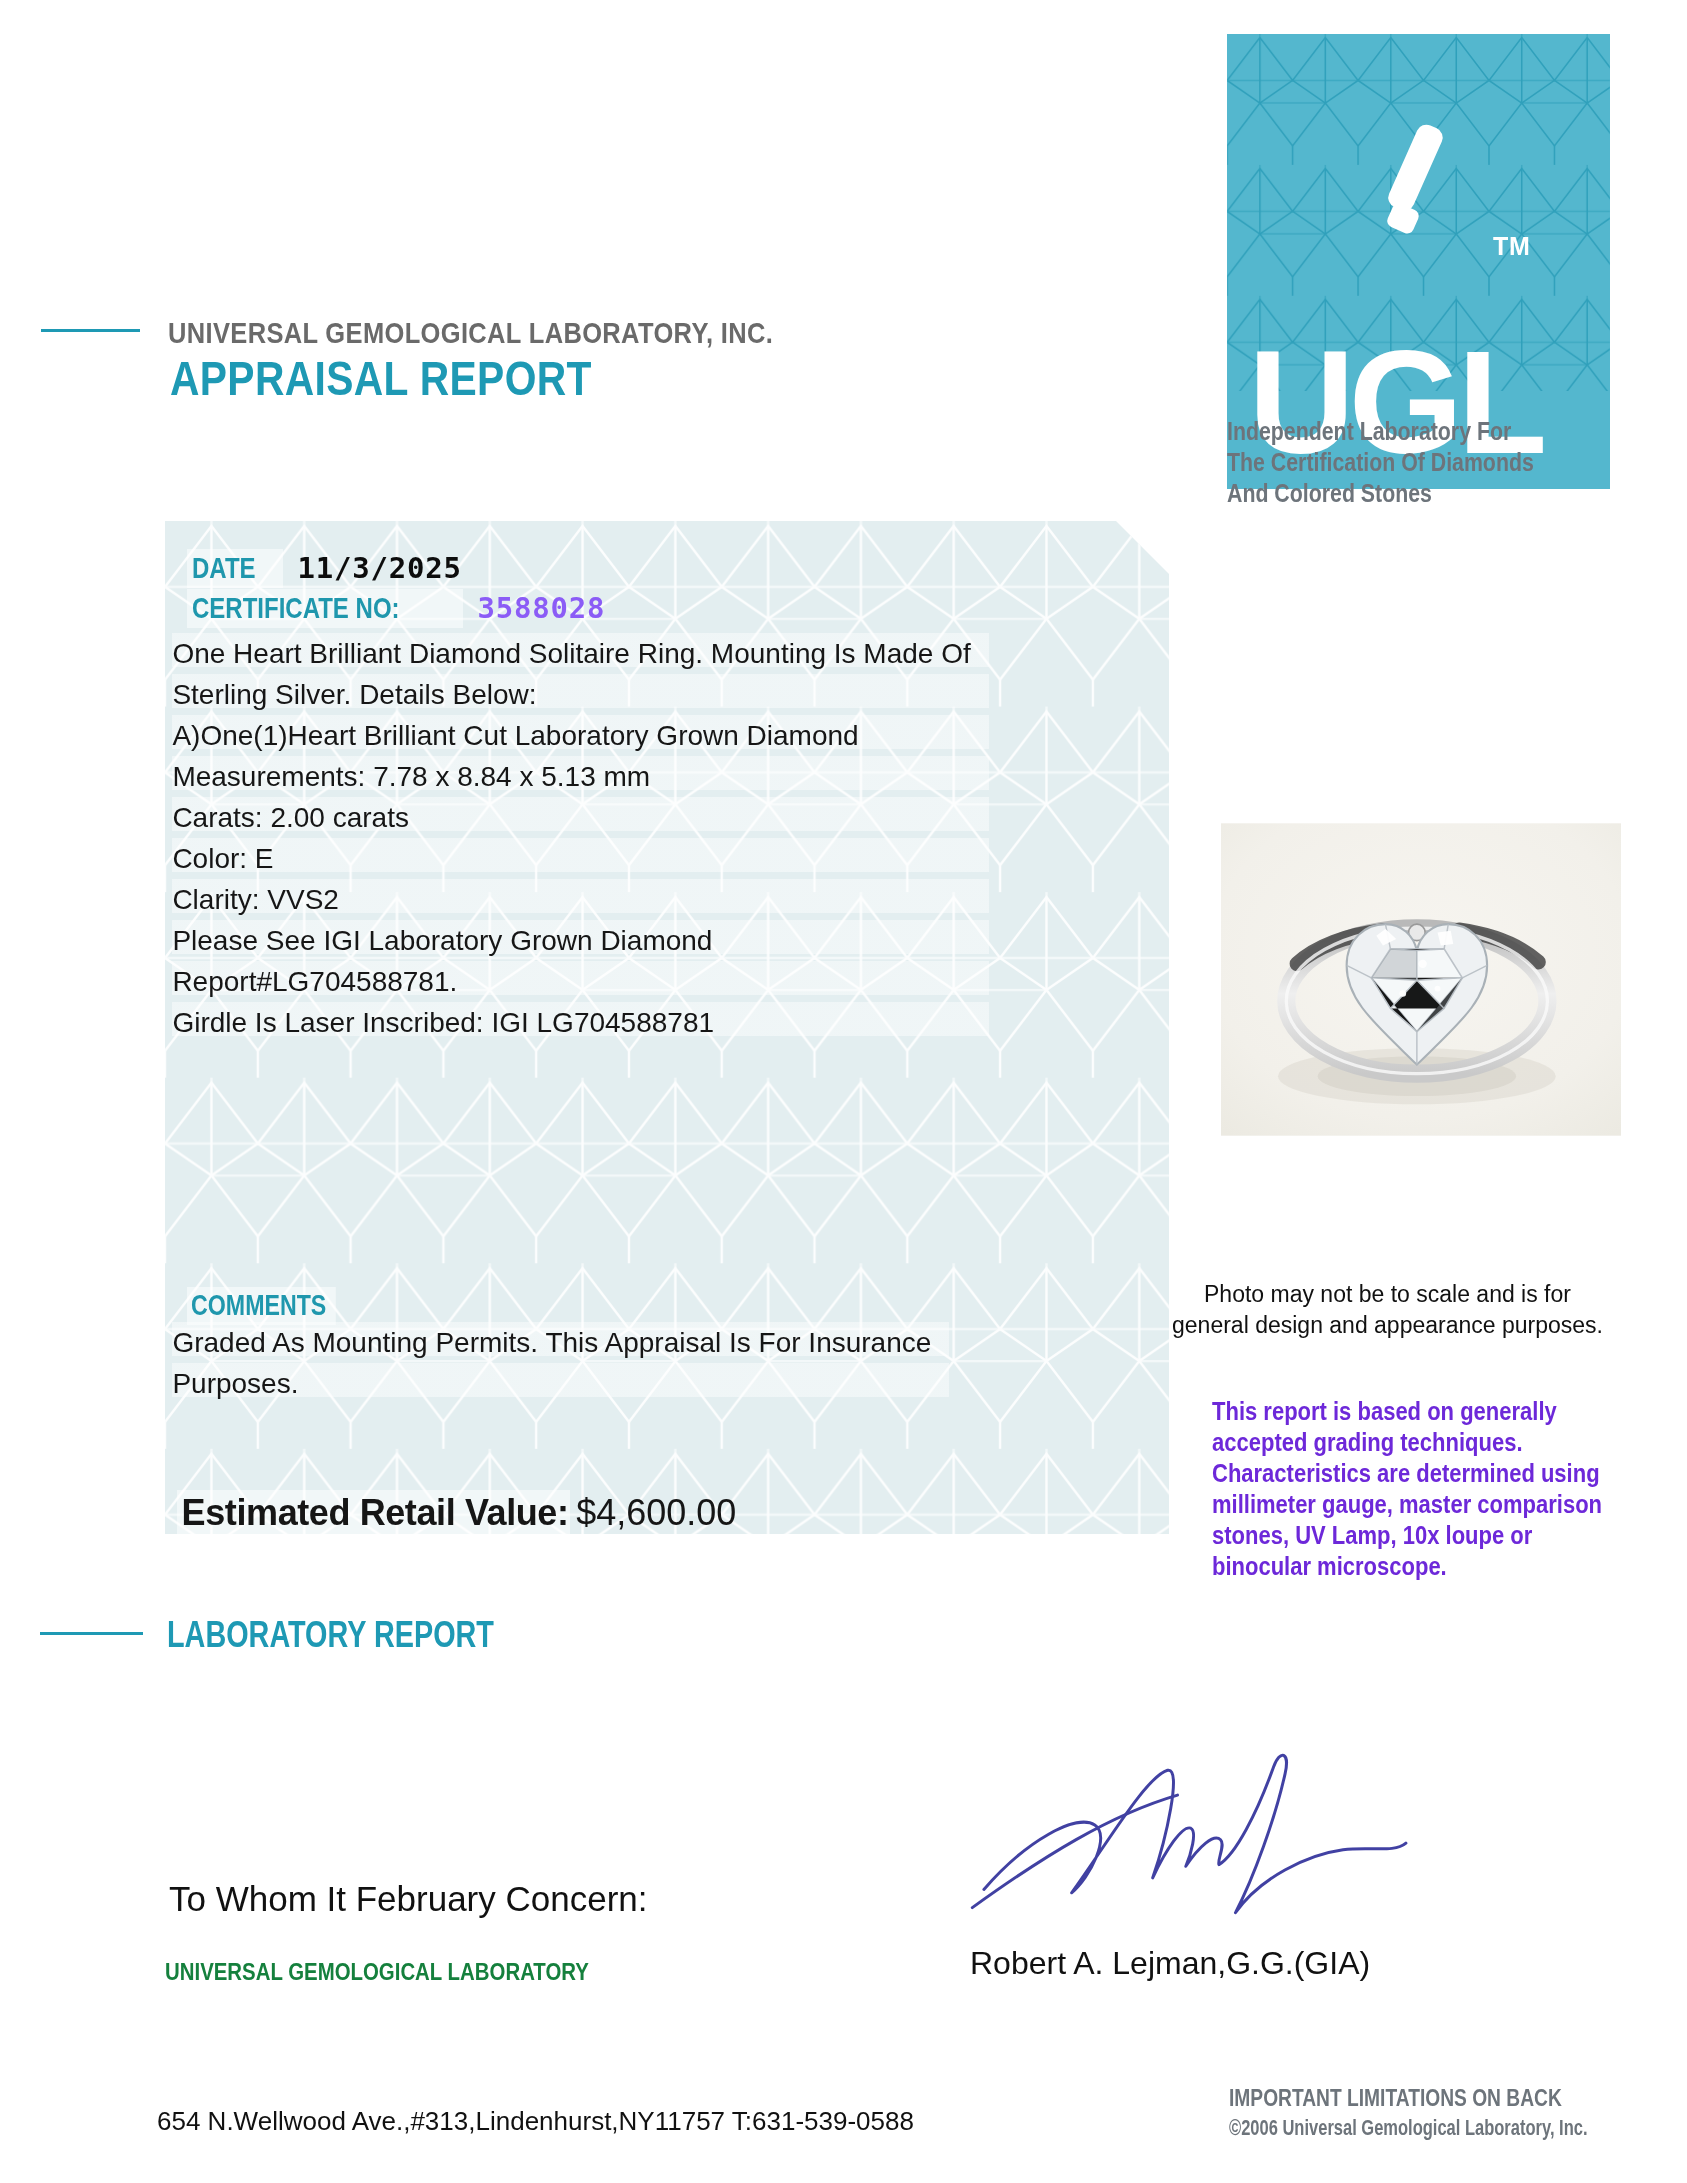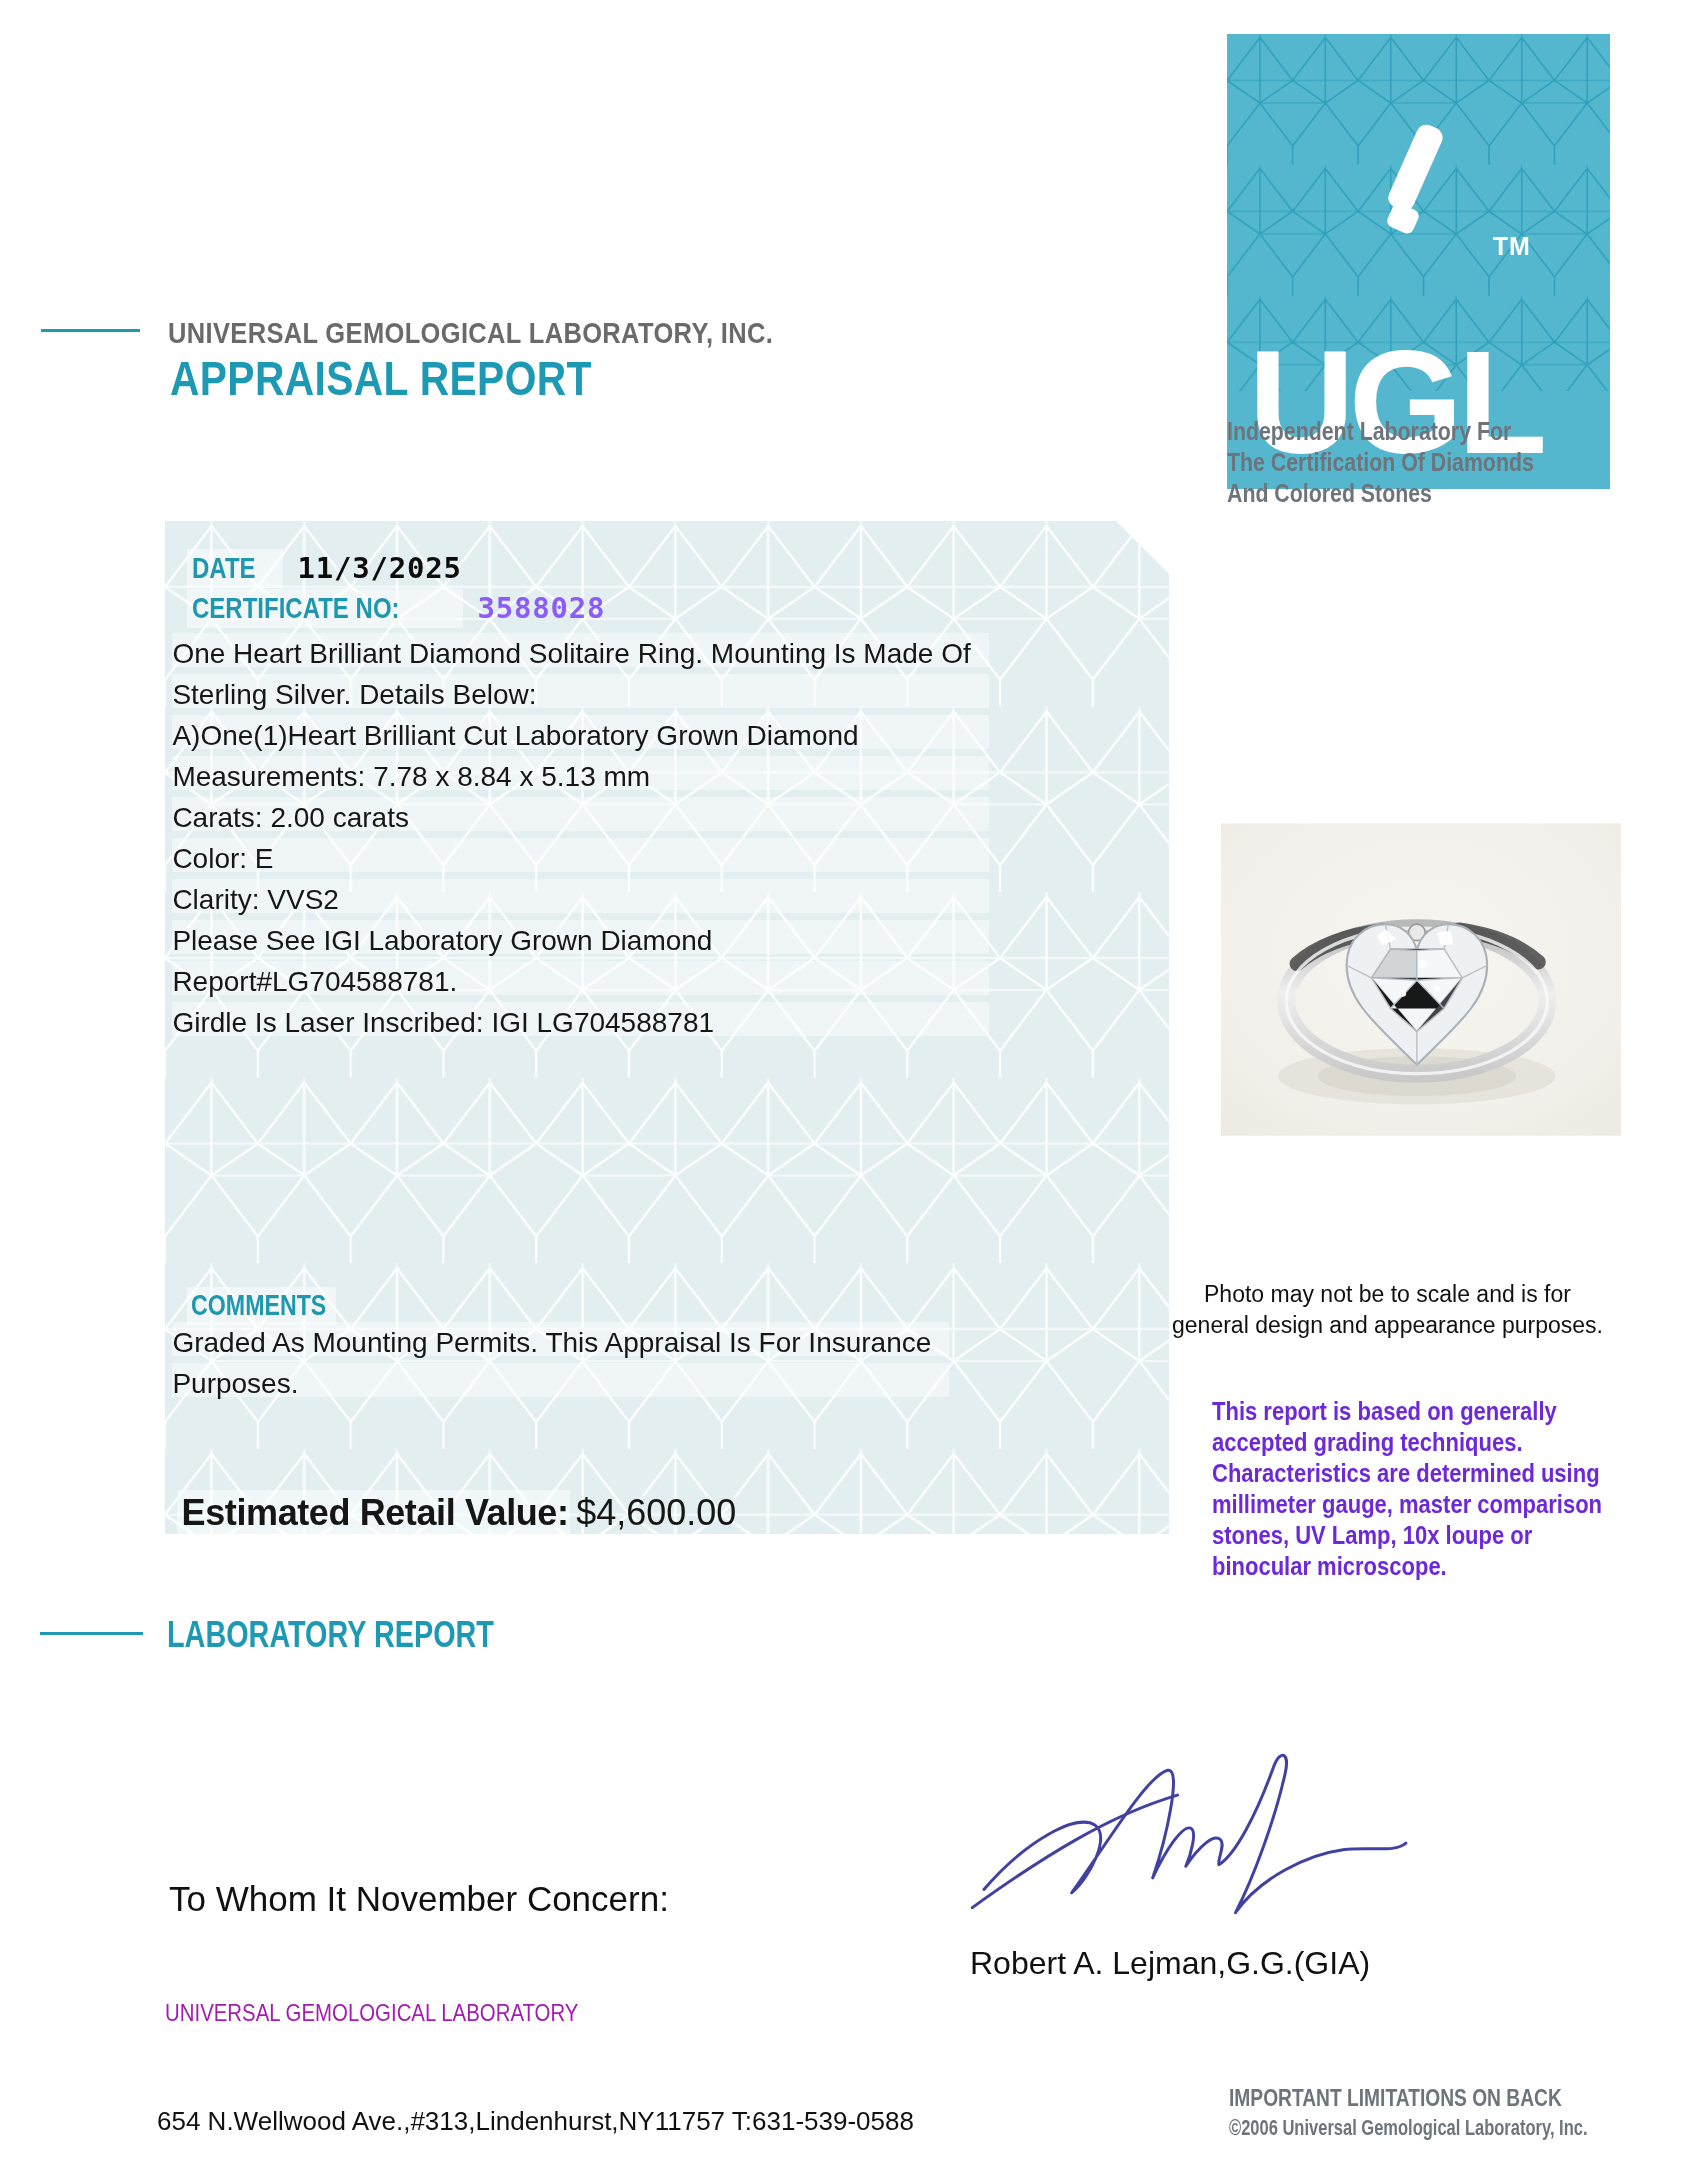--- a/index.html
+++ b/index.html
@@ -49,21 +49,21 @@
   .grading-note{left:1212px;top:1396px;font-size:25px;font-weight:bold;line-height:31px;color:#6d28d9;}
   .grading-note .condg{display:inline-block;transform:scaleX(.88);transform-origin:0 0;}
 
   
   .lab-title{left:167px;top:1614px;font-size:36px;font-weight:bold;color:#1e99b4;}
   .salutation{left:169px;top:1879px;font-size:35px;color:#111111;}
   .sig{left:969px;top:1714px;}
   .appraiser{left:970px;top:1945px;font-size:32px;color:#111111;}
 
   
-  .f-company{left:165px;top:1999px;font-size:24px;font-weight:normal;color:#a21caf;}
+  .f-company{left:165px;top:1958px;font-size:24px;font-weight:bold;color:#15803d;}
   .f-address{left:157px;top:2106px;font-size:26px;color:#111111;}
   .f-limit{left:1229px;top:2084px;font-size:24px;font-weight:bold;color:#6d747b;}
   .f-copy{left:1229px;top:2115px;font-size:22px;font-weight:bold;color:#6d747b;}
   .cond75{display:inline-block;transform:scaleX(.75);transform-origin:0 50%;white-space:nowrap;}
 </style>
 </head>
 <body>
 
 <div class="page">
 
@@ -210,21 +210,21 @@
 Characteristics are determined using
 millimeter gauge, master comparison
 stones, UV Lamp, 10x loupe or
 binocular microscope.</span>
   </div>
 
   <div class="abs rule" style="left:40px;top:1632px;width:103px;"></div>
   <div class="abs lab-title">
     <span class="cond80">LABORATORY REPORT</span>
   </div>
-  <div class="abs salutation">To Whom It November Concern:</div>
+  <div class="abs salutation">To Whom It February Concern:</div>
 
   <div class="abs sig">
     <svg width="451" height="240" viewBox="0 0 545 290">
       <g fill="none" stroke="#37379e" stroke-width="3.6" stroke-linecap="round" stroke-linejoin="round" opacity=".95">
         <path d="M18,212 C70,152 130,120 152,134 C172,147 146,198 124,216 C170,152 214,76 240,68 C258,64 238,152 222,198 C238,164 258,134 268,138 C276,142 268,170 262,184 C278,160 296,144 304,152 C310,158 300,176 302,182 C322,170 348,120 368,64 C376,42 388,46 382,72 C370,126 344,198 322,240 C352,198 408,170 452,164 C486,160 514,168 528,156"></path>
         <path d="M4,234 C90,172 170,122 252,98"></path>
       </g>
     </svg>
   </div>
   <div class="abs appraiser">Robert A. Lejman,G.G.(GIA)</div>

